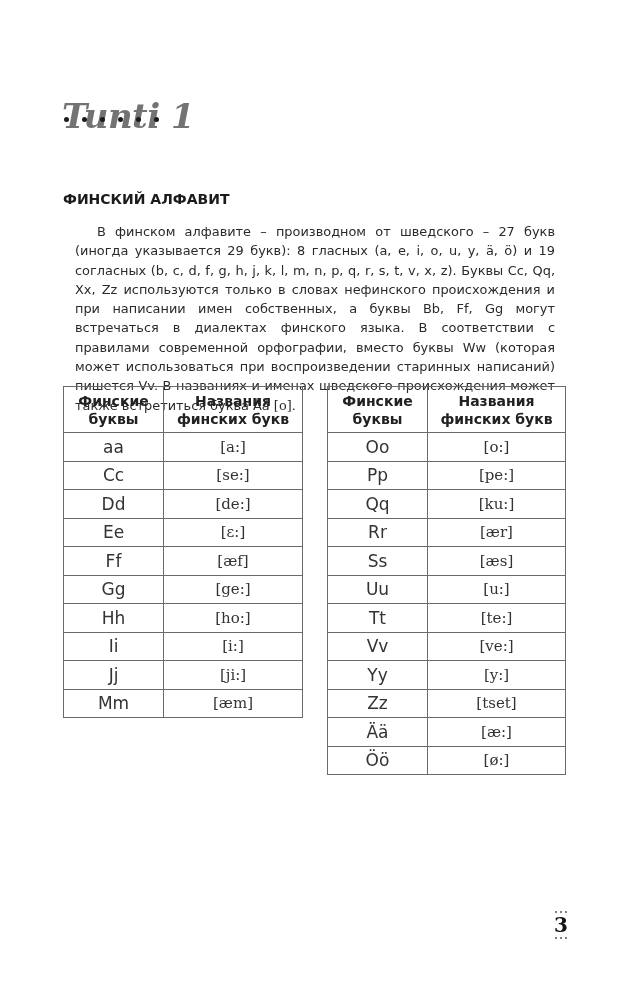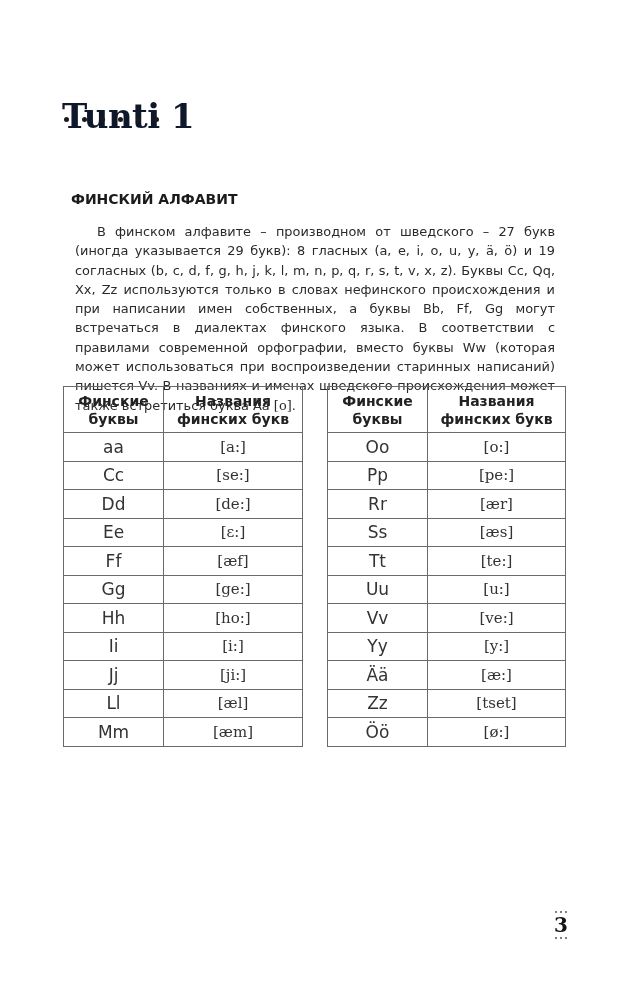--- a/index.html
+++ b/index.html
@@ -1,20 +1,20 @@
 <!DOCTYPE html>
 <html><head>
 <meta charset="utf-8">
 <style>
   html, body { margin: 0; padding: 0; background: #ffffff; }
   body { width: 644px; height: 1000px; position: relative; overflow: hidden; color: #1b1b1b; font-family: "DejaVu Sans", sans-serif; }
-  .chapter-title { position: absolute; left: 62px; top: 76px; font-family: "DejaVu Serif", serif; font-weight: bold; font-size: 34px; letter-spacing: -0.5px; color: #0f172a; line-height: 1; }
+  .chapter-title { position: absolute; left: 62px; top: 76px; font-family: "DejaVu Serif", serif; font-weight: bold; font-size: 34px; letter-spacing: -0.5px; color: #737373; line-height: 1; font-style: italic; }
   .dots { position: absolute; left: 64px; top: 117px; display: flex; gap: 13px; }
   .dots span { width: 5px; height: 5px; background: #1b1b1b; border-radius: 50%; display: block; }
-  .section-heading { position: absolute; left: 63px; top: 191px; font-family: "DejaVu Sans", sans-serif; font-weight: bold; font-size: 14px; color: #1b1b1b; margin-left: 8px; }
+  .section-heading { position: absolute; left: 63px; top: 191px; font-family: "DejaVu Sans", sans-serif; font-weight: bold; font-size: 14px; color: #1b1b1b; }
   .body-text { position: absolute; left: 63px; top: 210px; width: 504px; font-family: "DejaVu Sans", sans-serif; font-size: 12.9px; line-height: 19.3px; text-align: justify; color: #2a2a2a; }
   .body-text p { margin: 12px; text-indent: 22px; }
   .serif { font-family: "DejaVu Serif", serif; }
   table.alpha { position: absolute; border-collapse: collapse; font-family: "DejaVu Sans", sans-serif; }
   table.alpha th, table.alpha td { border: 1px solid #6a6a6a; text-align: center; padding: 0; }
   table.alpha th { font-weight: bold; font-size: 14px; line-height: 18px; color: #222; height: 45px; }
   table.alpha td { height: 27.5px; }
   table.alpha td.letter { font-size: 17px; color: #333; }
   table.alpha td.ipa { font-family: "DejaVu Serif", serif; font-size: 15px; color: #333; }
   #table-left { left: 63px; top: 386px; width: 240px; }
@@ -85,24 +85,20 @@
       </tr>
       <tr>
         <td class="letter">Ii</td>
         <td class="ipa">[i:]</td>
       </tr>
       <tr>
         <td class="letter">Jj</td>
         <td class="ipa">[ji:]</td>
       </tr>
       <tr>
-        <td class="letter">Ll</td>
-        <td class="ipa">[æl]</td>
-      </tr>
-      <tr>
         <td class="letter">Mm</td>
         <td class="ipa">[æm]</td>
       </tr>
     </tbody>
 </table>
 
 <table class="alpha" id="table-right">
   <colgroup>
       <col class="c1">
       <col class="c2">
@@ -116,50 +112,54 @@
   <tbody id="tbody-right">
       <tr>
         <td class="letter">Oo</td>
         <td class="ipa">[o:]</td>
       </tr>
       <tr>
         <td class="letter">Pp</td>
         <td class="ipa">[pe:]</td>
       </tr>
       <tr>
+        <td class="letter">Qq</td>
+        <td class="ipa">[ku:]</td>
+      </tr>
+      <tr>
         <td class="letter">Rr</td>
         <td class="ipa">[ær]</td>
       </tr>
       <tr>
         <td class="letter">Ss</td>
         <td class="ipa">[æs]</td>
       </tr>
       <tr>
+        <td class="letter">Uu</td>
+        <td class="ipa">[u:]</td>
+      </tr>
+      <tr>
         <td class="letter">Tt</td>
         <td class="ipa">[te:]</td>
-      </tr>
-      <tr>
-        <td class="letter">Uu</td>
-        <td class="ipa">[u:]</td>
       </tr>
       <tr>
         <td class="letter">Vv</td>
         <td class="ipa">[ve:]</td>
       </tr>
       <tr>
         <td class="letter">Yy</td>
         <td class="ipa">[y:]</td>
       </tr>
       <tr>
+        <td class="letter">Zz</td>
+        <td class="ipa">[tset]</td>
+      </tr>
+      <tr>
         <td class="letter">Ää</td>
         <td class="ipa">[æ:]</td>
-      </tr>
-      <tr>
-        <td class="letter">Zz</td>
-        <td class="ipa">[tset]</td>
       </tr>
       <tr>
         <td class="letter">Öö</td>
         <td class="ipa">[ø:]</td>
       </tr>
     </tbody>
 </table>
 
 <div class="page-number">
   <div class="pdots">

